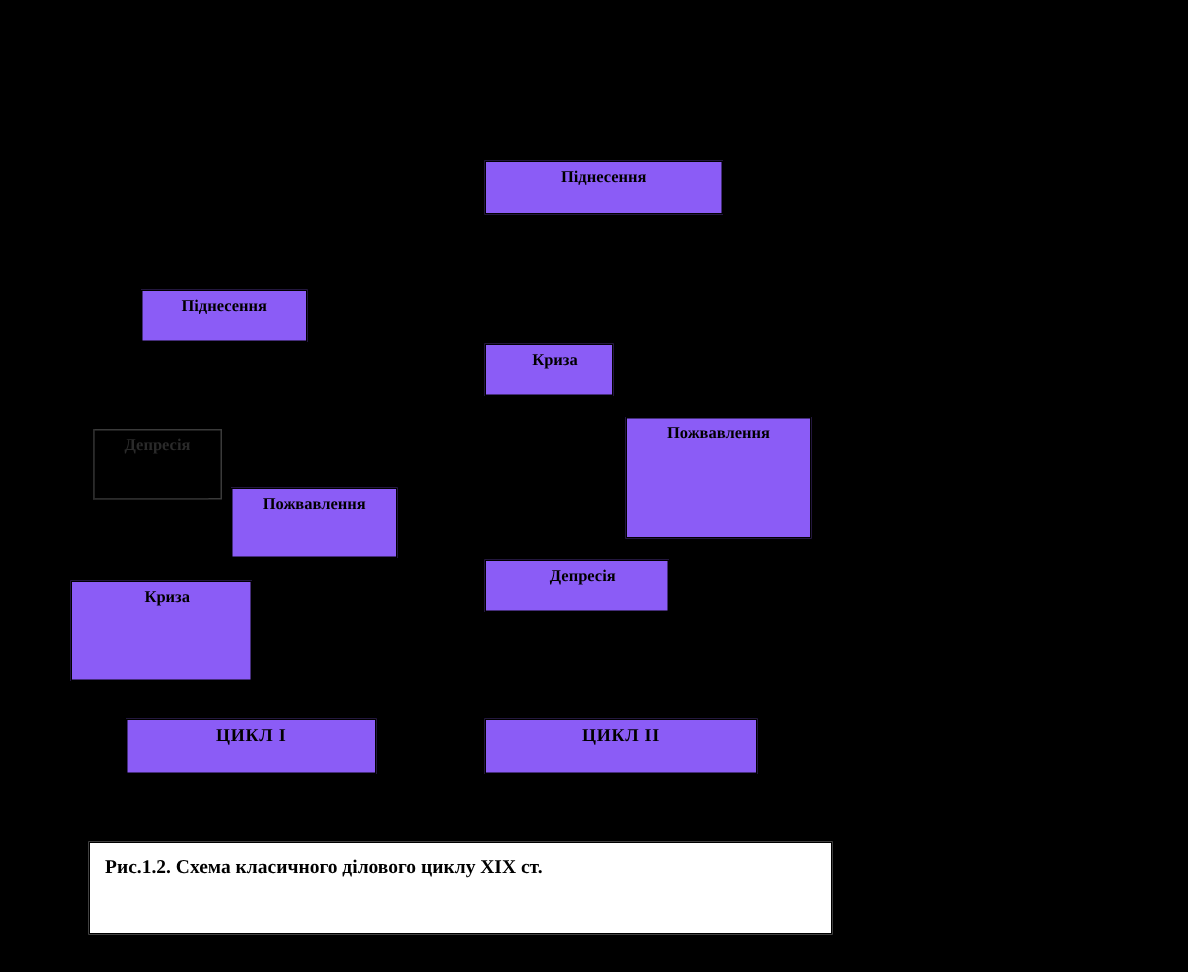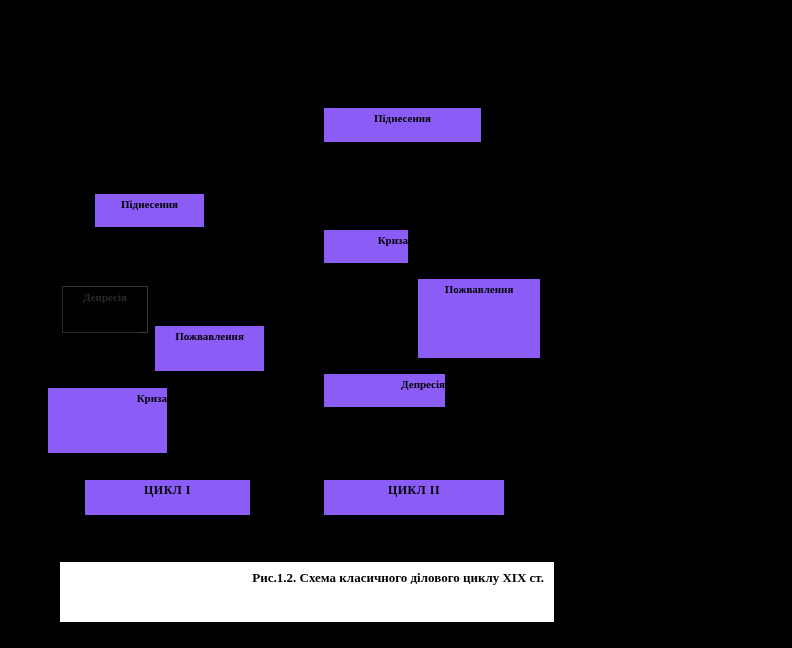--- a/index.html
+++ b/index.html
@@ -30,38 +30,38 @@
     font-family: "Liberation Serif", serif;
     font-weight: bold;
     font-size: 11px;
     line-height: 1.1;
     box-sizing: border-box;
     text-align: center;
     padding-top: 4px;
     white-space: nowrap;
   }
   .box.left-align {
-    text-align: right;
+    text-align: center;
     padding-left: 8px;
   }
   .box.cycle {
     font-size: 12px;
     letter-spacing: 0.5px;
   }
   .caption {
     position: absolute;
     background: #ffffff;
     border: 1px solid #000000;
     color: #000000;
     font-family: "Liberation Serif", serif;
     font-weight: bold;
     font-size: 13px;
     box-sizing: border-box;
     padding: 8px 10px;
-    text-align: right;
+    text-align: left;
     white-space: nowrap;
   }
   .ghost {
     position: absolute;
     background: #000000;
     border: 1px solid #3a3a3a;
     color: #2a2a2a;
     font-family: "Liberation Serif", serif;
     font-weight: bold;
     font-size: 11px;

